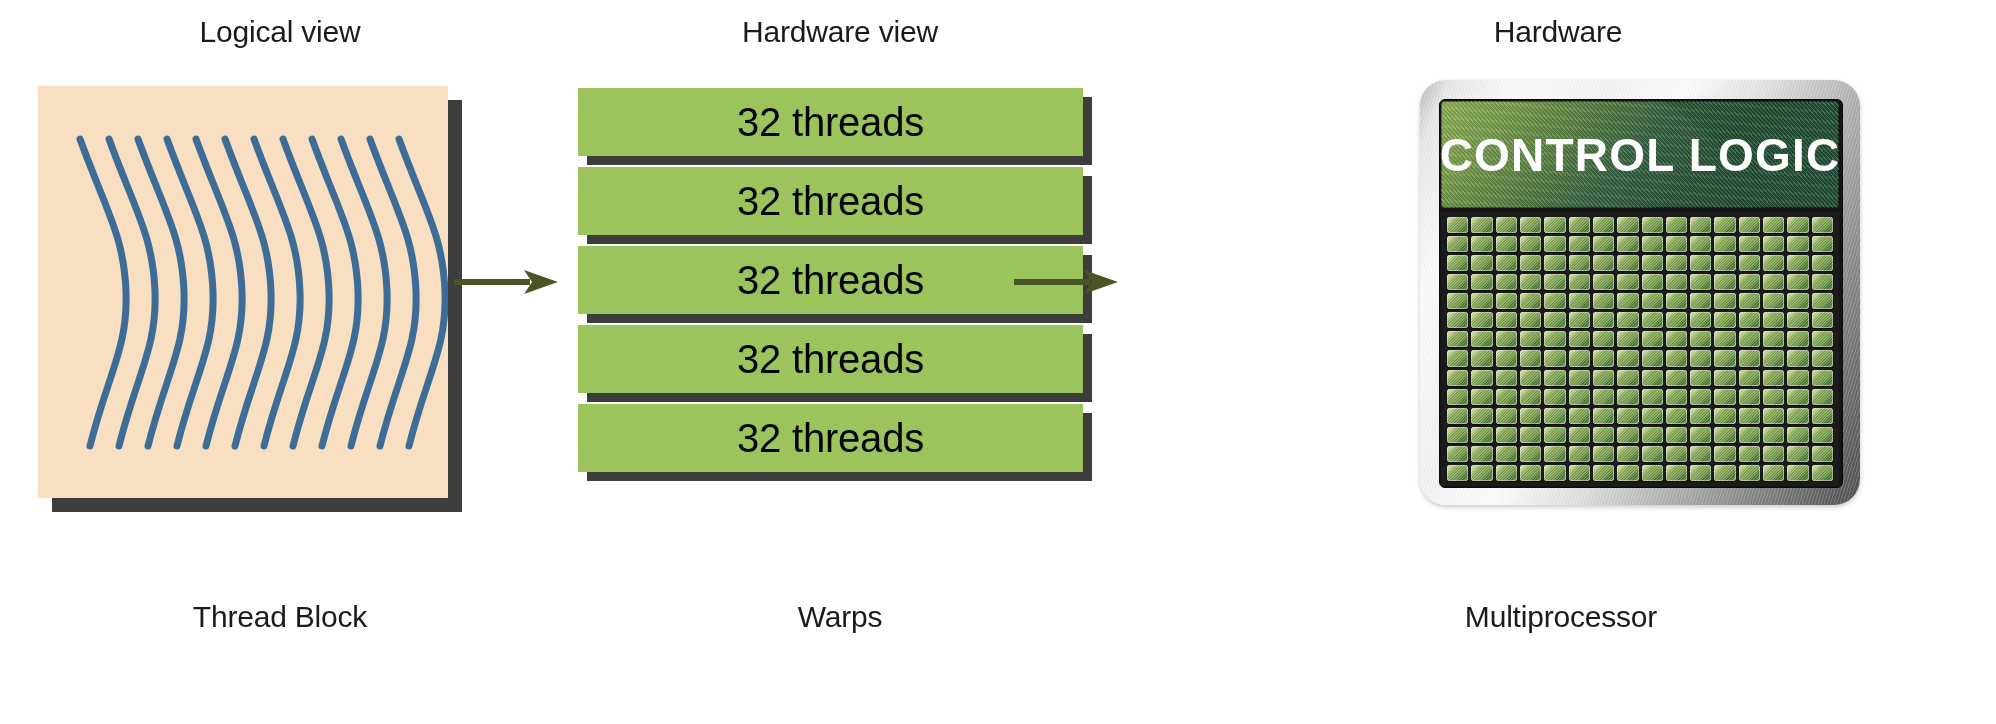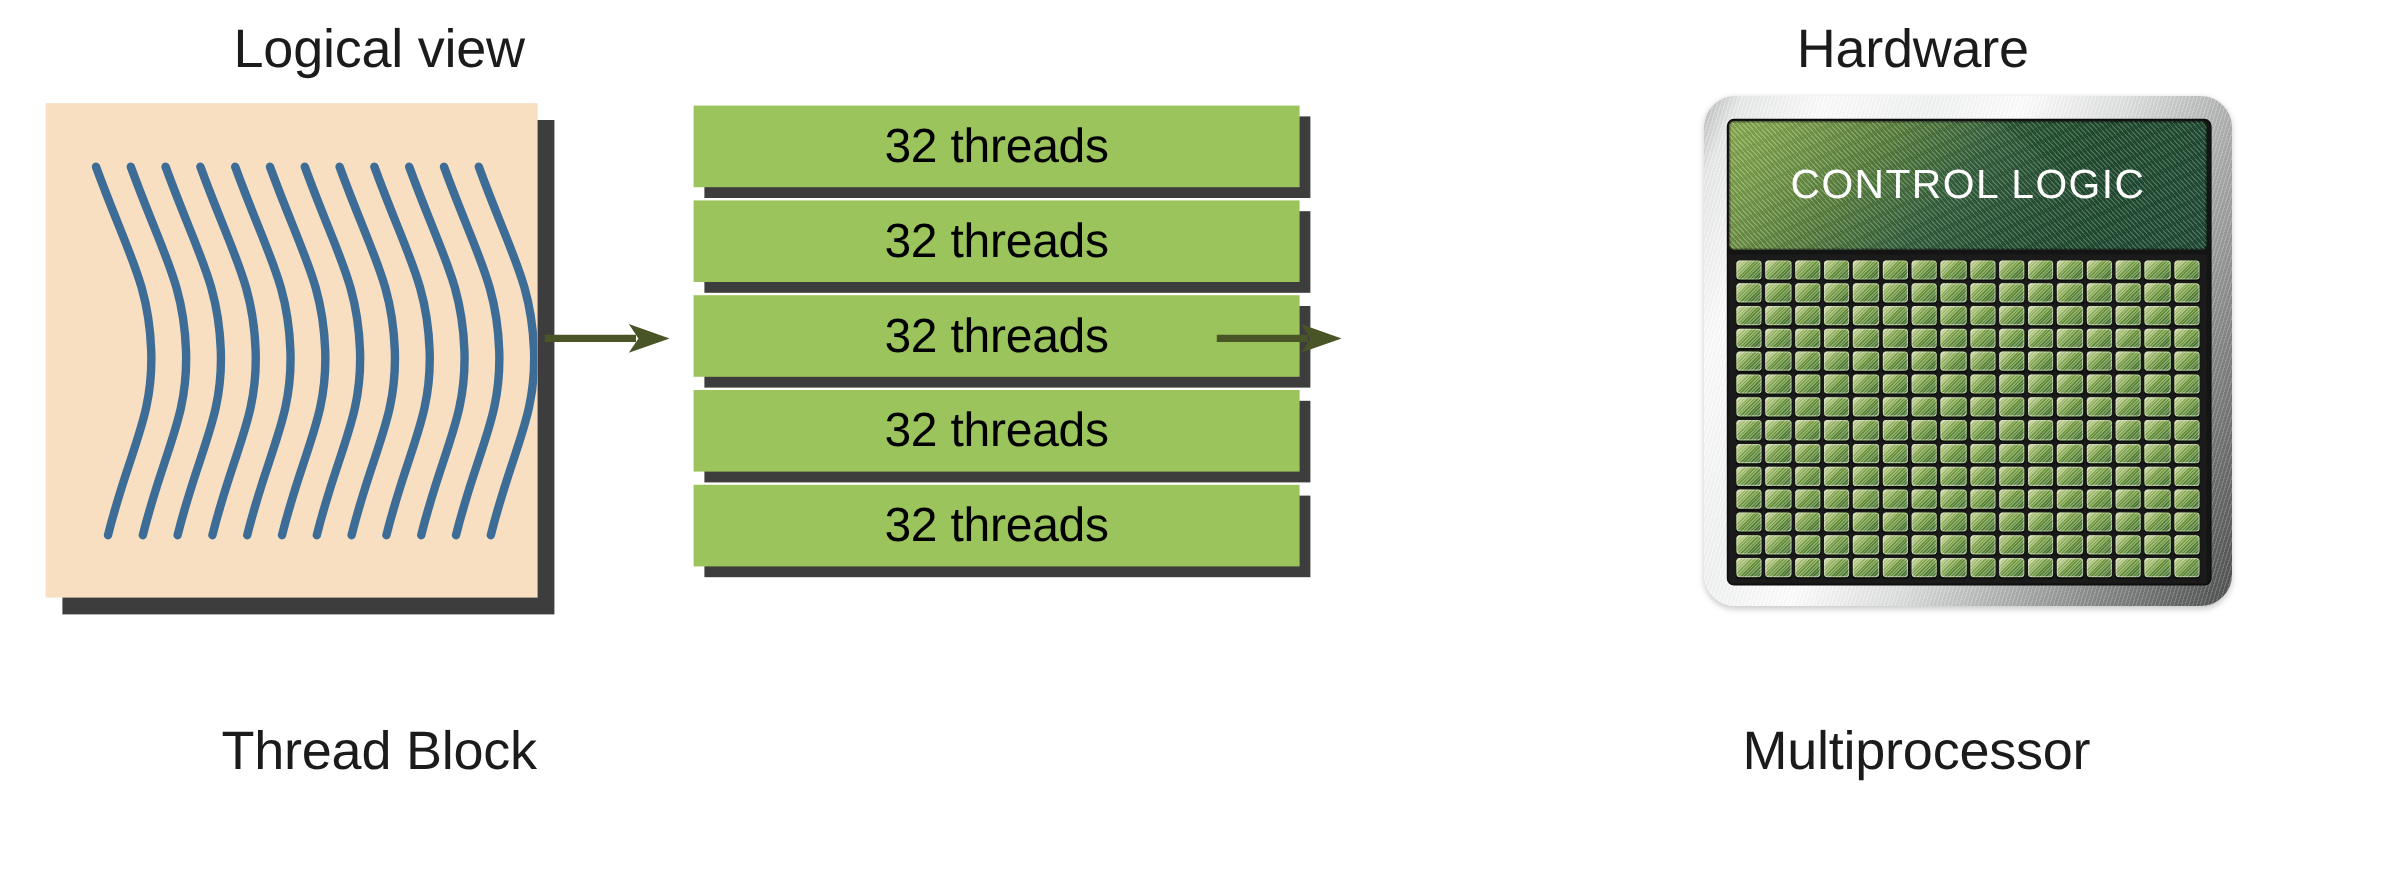--- a/index.html
+++ b/index.html
@@ -20,27 +20,26 @@
     left: 0; top: 0;
     width: 1996px;
     height: 724px;
     background: #ffffff;
   }
 
   
   .caption {
     position: absolute;
     font-family: "Liberation Sans", sans-serif;
-    font-size: 45px;
+    font-size: 30px;
     font-weight: 400;
     color: #1b1b1b;
     text-align: center;
     white-space: nowrap;
     letter-spacing: -0.2px;
-    padding-left: 36px;
   }
 
   
   #panel-logical { position: absolute; left: 0; top: 0; width: 560px; height: 724px; }
 
   #logical-title {
     left: 0; top: 15px; width: 560px;
   }
 
   #threadblock-wrap {
@@ -218,22 +217,22 @@
     left: -20%; top: -60%;
     width: 90%; height: 230%;
     transform: rotate(38deg);
     background: linear-gradient(90deg, rgba(255,255,255,0.16), rgba(255,255,255,0));
     pointer-events: none;
   }
   #control-logic-label {
     position: relative;
     z-index: 3;
     font-family: "Liberation Sans", sans-serif;
-    font-size: 34px;
-    font-weight: 400;
+    font-size: 46px;
+    font-weight: 700;
     color: #ffffff;
     letter-spacing: 1.2px;
     white-space: nowrap;
   }
 
   
   #core-grid {
     position: absolute;
     left: 1px; top: 112px;
     width: 398px; height: 274px;
@@ -323,20 +322,21 @@
 
   <div class="arrow" id="arrow-1">
     <svg width="110" height="40" viewBox="0 0 110 40">
       <line x1="2" y1="20" x2="78" y2="20" stroke="#4a5527" stroke-width="6"></line>
       <path d="M 72,8 L 106,20 L 72,32 L 80,20 Z" fill="#4a5527"></path>
     </svg>
   </div>
 
   <div id="panel-hardware">
 
+    <div class="caption" id="hardware-title">Hardware view</div>
 
     <div id="warp-stack">
       <div class="warp-row" style="top:0px;">
         <div class="warp-shadow"></div>
         <div class="warp-bar">
           <span class="warp-label">32 threads</span>
         </div>
       </div>
       <div class="warp-row" style="top:79px;">
         <div class="warp-shadow"></div>
@@ -357,20 +357,21 @@
         </div>
       </div>
       <div class="warp-row" style="top:316px;">
         <div class="warp-shadow"></div>
         <div class="warp-bar">
           <span class="warp-label">32 threads</span>
         </div>
       </div>
     </div>
 
+    <div class="caption" id="warps-label">Warps</div>
   </div>
 
   <div class="arrow" id="arrow-2">
     <svg width="110" height="40" viewBox="0 0 110 40">
       <line x1="2" y1="20" x2="78" y2="20" stroke="#4a5527" stroke-width="6"></line>
       <path d="M 72,8 L 106,20 L 72,32 L 80,20 Z" fill="#4a5527"></path>
     </svg>
   </div>
 
   <div id="panel-exec">

